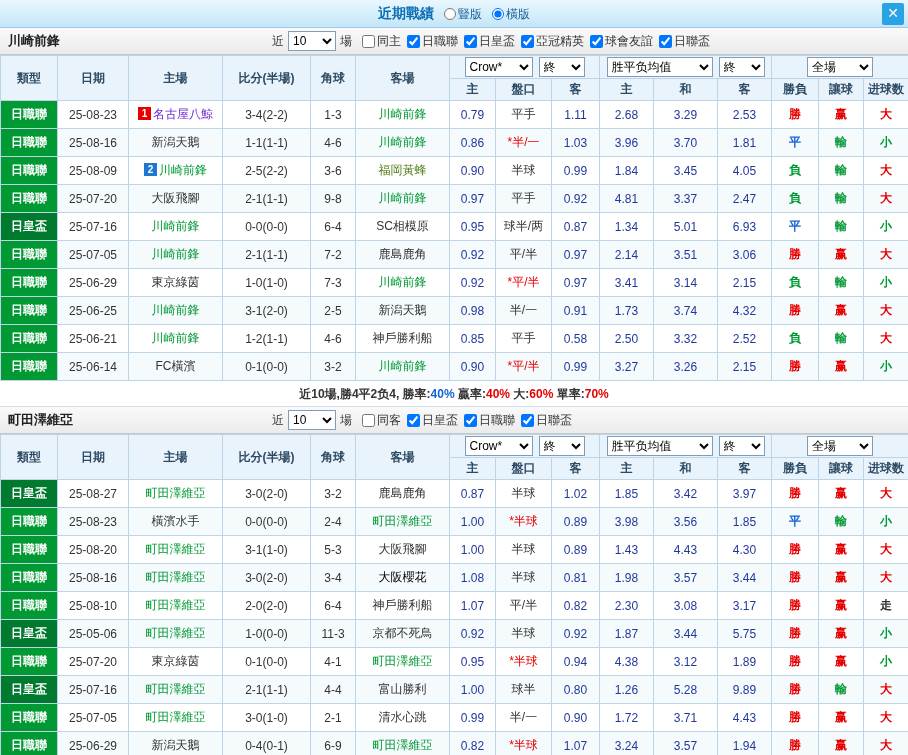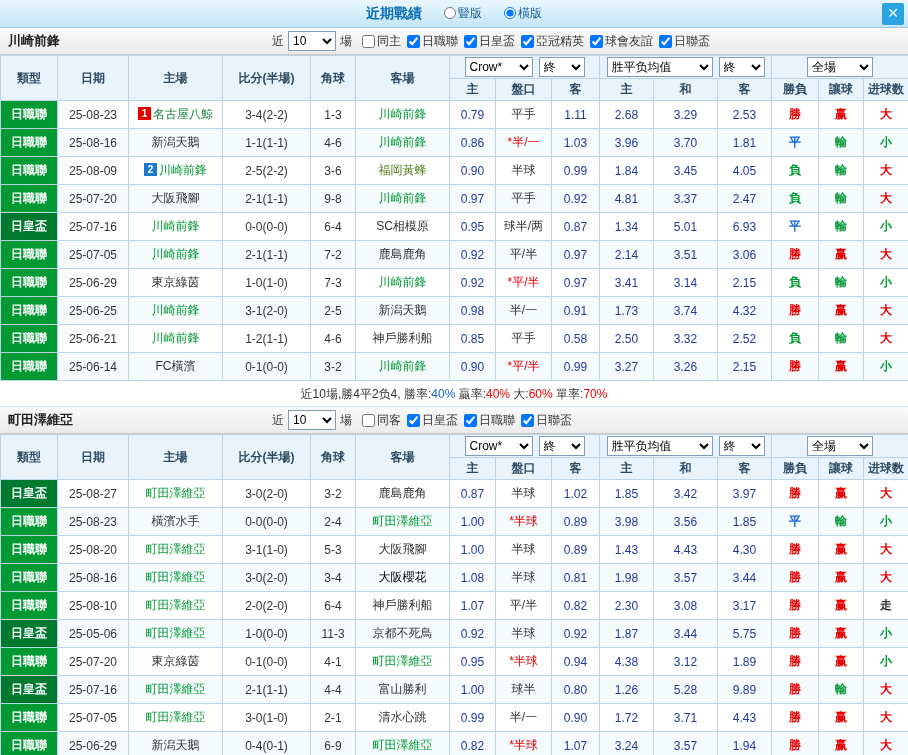--- a/index.html
+++ b/index.html
@@ -7,21 +7,21 @@
     margin: 0; width: 908px; height: 755px; overflow: hidden;
     font-family: "Liberation Sans", "DejaVu Sans", sans-serif;
     font-size: 12px; color: #333; background: #fff;
   }
   
   .titlebar {
     height: 28px; position: relative; display: flex; align-items: center;
     background: linear-gradient(#eaf7fe, #c3e6f8);
     border-bottom: 1px solid #9fc9e4;
   }
-  .title-center { flex: 1; display: flex; justify-content: center; align-items: flex-start; gap: 22px; }
+  .title-center { flex: 1; display: flex; justify-content: center; align-items: flex-end; gap: 10px; }
   .window-title { color: #0b6db4; font-weight: bold; font-size: 14px; }
   .view-radio { display: inline-flex; align-items: center; gap: 2px; color: #1a5e96; cursor: pointer; }
   .view-radio input { margin: 0; width: 12px; height: 12px; }
   .close-btn {
     position: absolute; right: 4px; top: 3px; width: 22px; height: 22px;
     background: #29a3e3; color: #fff; text-align: center; line-height: 21px;
     font-size: 14px; font-weight: bold; border-radius: 2px; cursor: pointer;
   }
   
   .section-bar {
@@ -56,21 +56,21 @@
   tbody tr:nth-child(even) td { background: #f5fafd; }
   td.league-cell { color: #fff; font-weight: bold; }
   td.odds { color: #21389b; }
   td.result-cell { font-weight: bold; }
   .badge {
     display: inline-block; width: 13px; height: 13px; line-height: 13px;
     color: #fff; font-size: 10px; font-weight: bold; margin-right: 2px;
     vertical-align: 1px; text-align: center;
   }
   .team-cell span.tname { cursor: pointer; }
-  .summary { height: 26px; line-height: 26px; text-align: center; background: #fff; border-bottom: 1px solid #cfe0ee; }
+  .summary { height: 26px; line-height: 26px; text-align: center; background: #fff; border-bottom: 1px solid #cfe0ee; font-weight: bold; }
 </style>
 </head>
 <body>
 
 <div class="window">
 
   <div class="titlebar">
     <div class="title-center">
       <span class="window-title">近期戰績</span>
       <label class="view-radio">
@@ -175,21 +175,21 @@
           <th>客</th>
           <th>勝負</th>
           <th>讓球</th>
           <th>进球数</th>
         </tr>
       </thead>
       <tbody class="rows">
           <tr>
             <td class="league-cell" style="background: rgb(0, 153, 51);">日職聯</td>
             <td>25-08-23</td>
-            <td class="team-cell"><span class="badge" style="background: rgb(230, 0, 0);">1</span><span class="tname" style="color: #15803d;">名古屋八鯨</span></td>
+            <td class="team-cell"><span class="badge" style="background: rgb(230, 0, 0);">1</span><span class="tname" style="color: #6d28d9;">名古屋八鯨</span></td>
             <td>3-4(2-2)</td>
             <td>1-3</td>
             <td class="team-cell"><span class="tname" style="color: rgb(0, 153, 51);">川崎前鋒</span></td>
             <td class="odds">0.79</td>
             <td style="color: rgb(51, 51, 51);">平手</td>
             <td class="odds">1.11</td>
             <td class="odds">2.68</td>
             <td class="odds">3.29</td>
             <td class="odds">2.53</td>
             <td class="result-cell" style="color: rgb(230, 0, 0);">勝</td>

